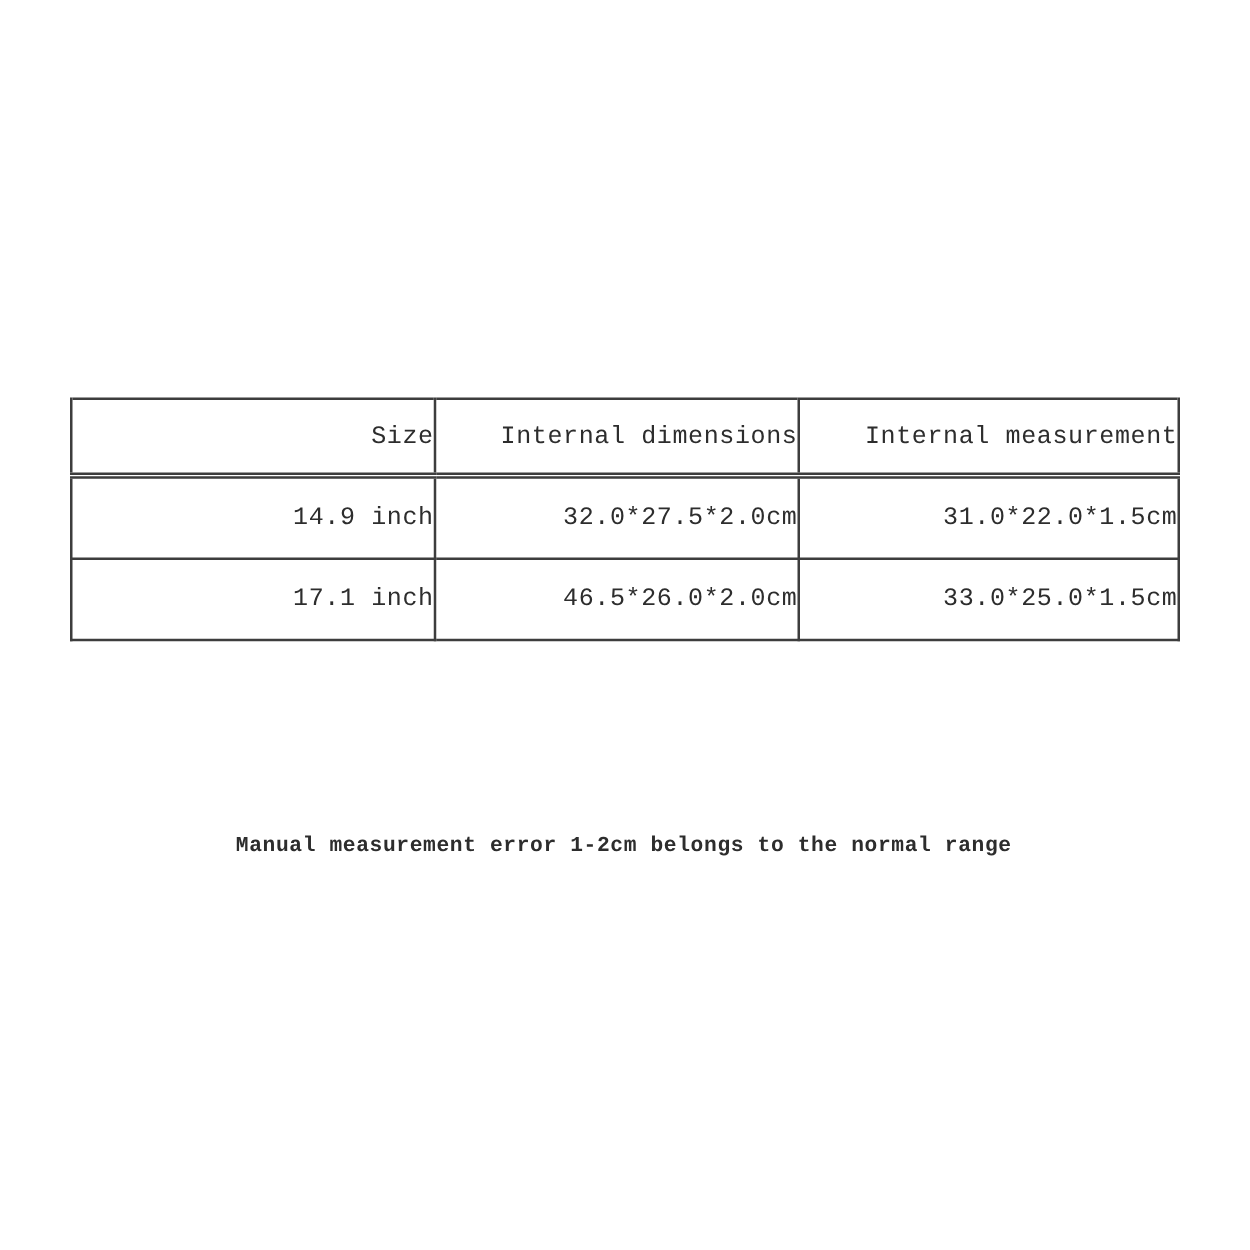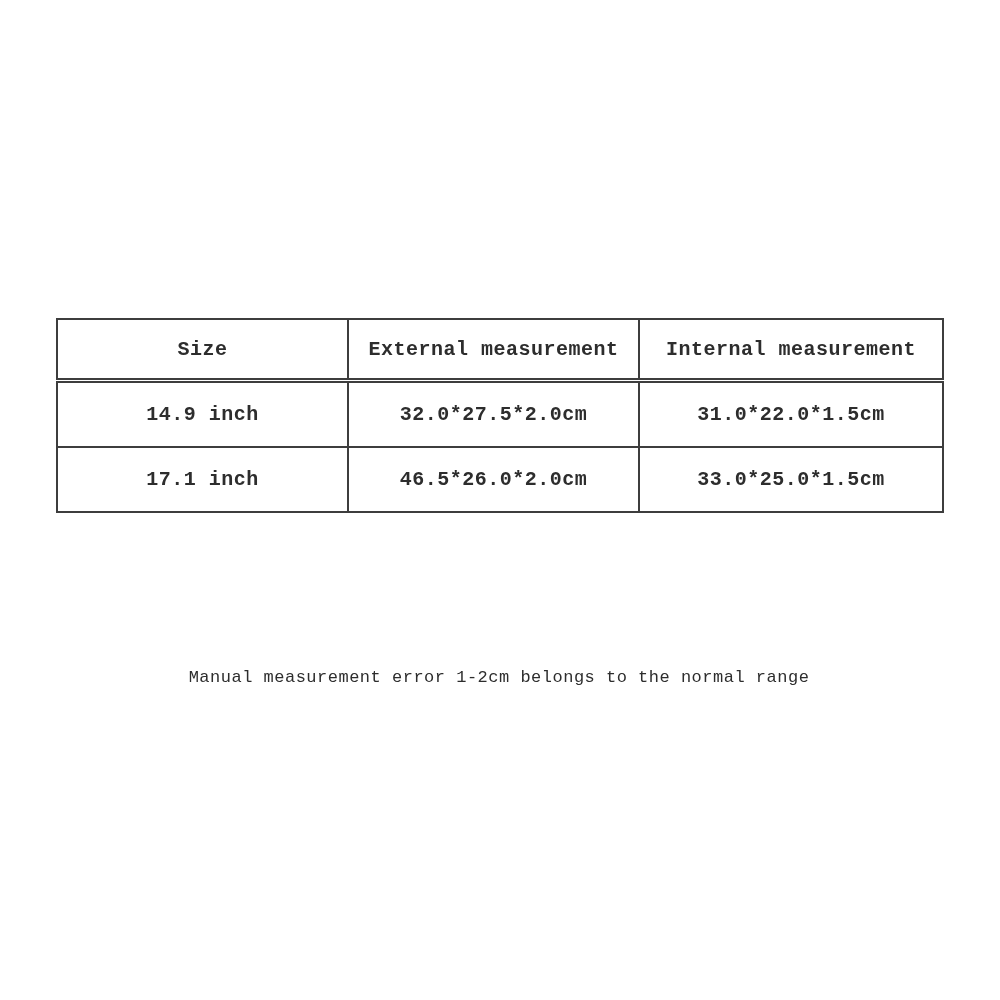--- a/index.html
+++ b/index.html
@@ -22,23 +22,23 @@
     top: 318px;
     width: 886px;
     border-collapse: collapse;
     table-layout: fixed;
     border: 2px solid #3d3d3d;
   }
   table.size-table th,
   table.size-table td {
     border-left: 2px solid #3d3d3d;
     border-right: 2px solid #3d3d3d;
-    text-align: center;
+    text-align: right;
     vertical-align: middle;
-    font-weight: bold;
+    font-weight: normal;
     font-size: 20px;
     letter-spacing: 0.5px;
     white-space: nowrap;
     overflow: hidden;
     padding: 0;
   }
   table.size-table th {
     height: 58px;
     border-bottom: 5px double #3d3d3d; 
   }
@@ -49,37 +49,38 @@
   .note {
     position: absolute;
     left: 56px;
     top: 668px;
     width: 886px;
     text-align: center;
     font-size: 17px;
     letter-spacing: 0.5px;
     color: #2d2d2d;
     margin: 0;
+    font-weight: bold;
   }
 </style>
 </head>
 <body>
 
 <div class="canvas">
 
   <table class="size-table">
     <colgroup>
       <col style="width:291px">
       <col style="width:291px">
       <col style="width:304px">
     </colgroup>
     <thead>
       <tr>
         <th>Size</th>
-        <th>External measurement</th>
+        <th>Internal dimensions</th>
         <th>Internal measurement</th>
       </tr>
     </thead>
     <tbody>
       <tr>
         <td>14.9 inch</td>
         <td>32.0*27.5*2.0cm</td>
         <td>31.0*22.0*1.5cm</td>
       </tr>
       <tr>

